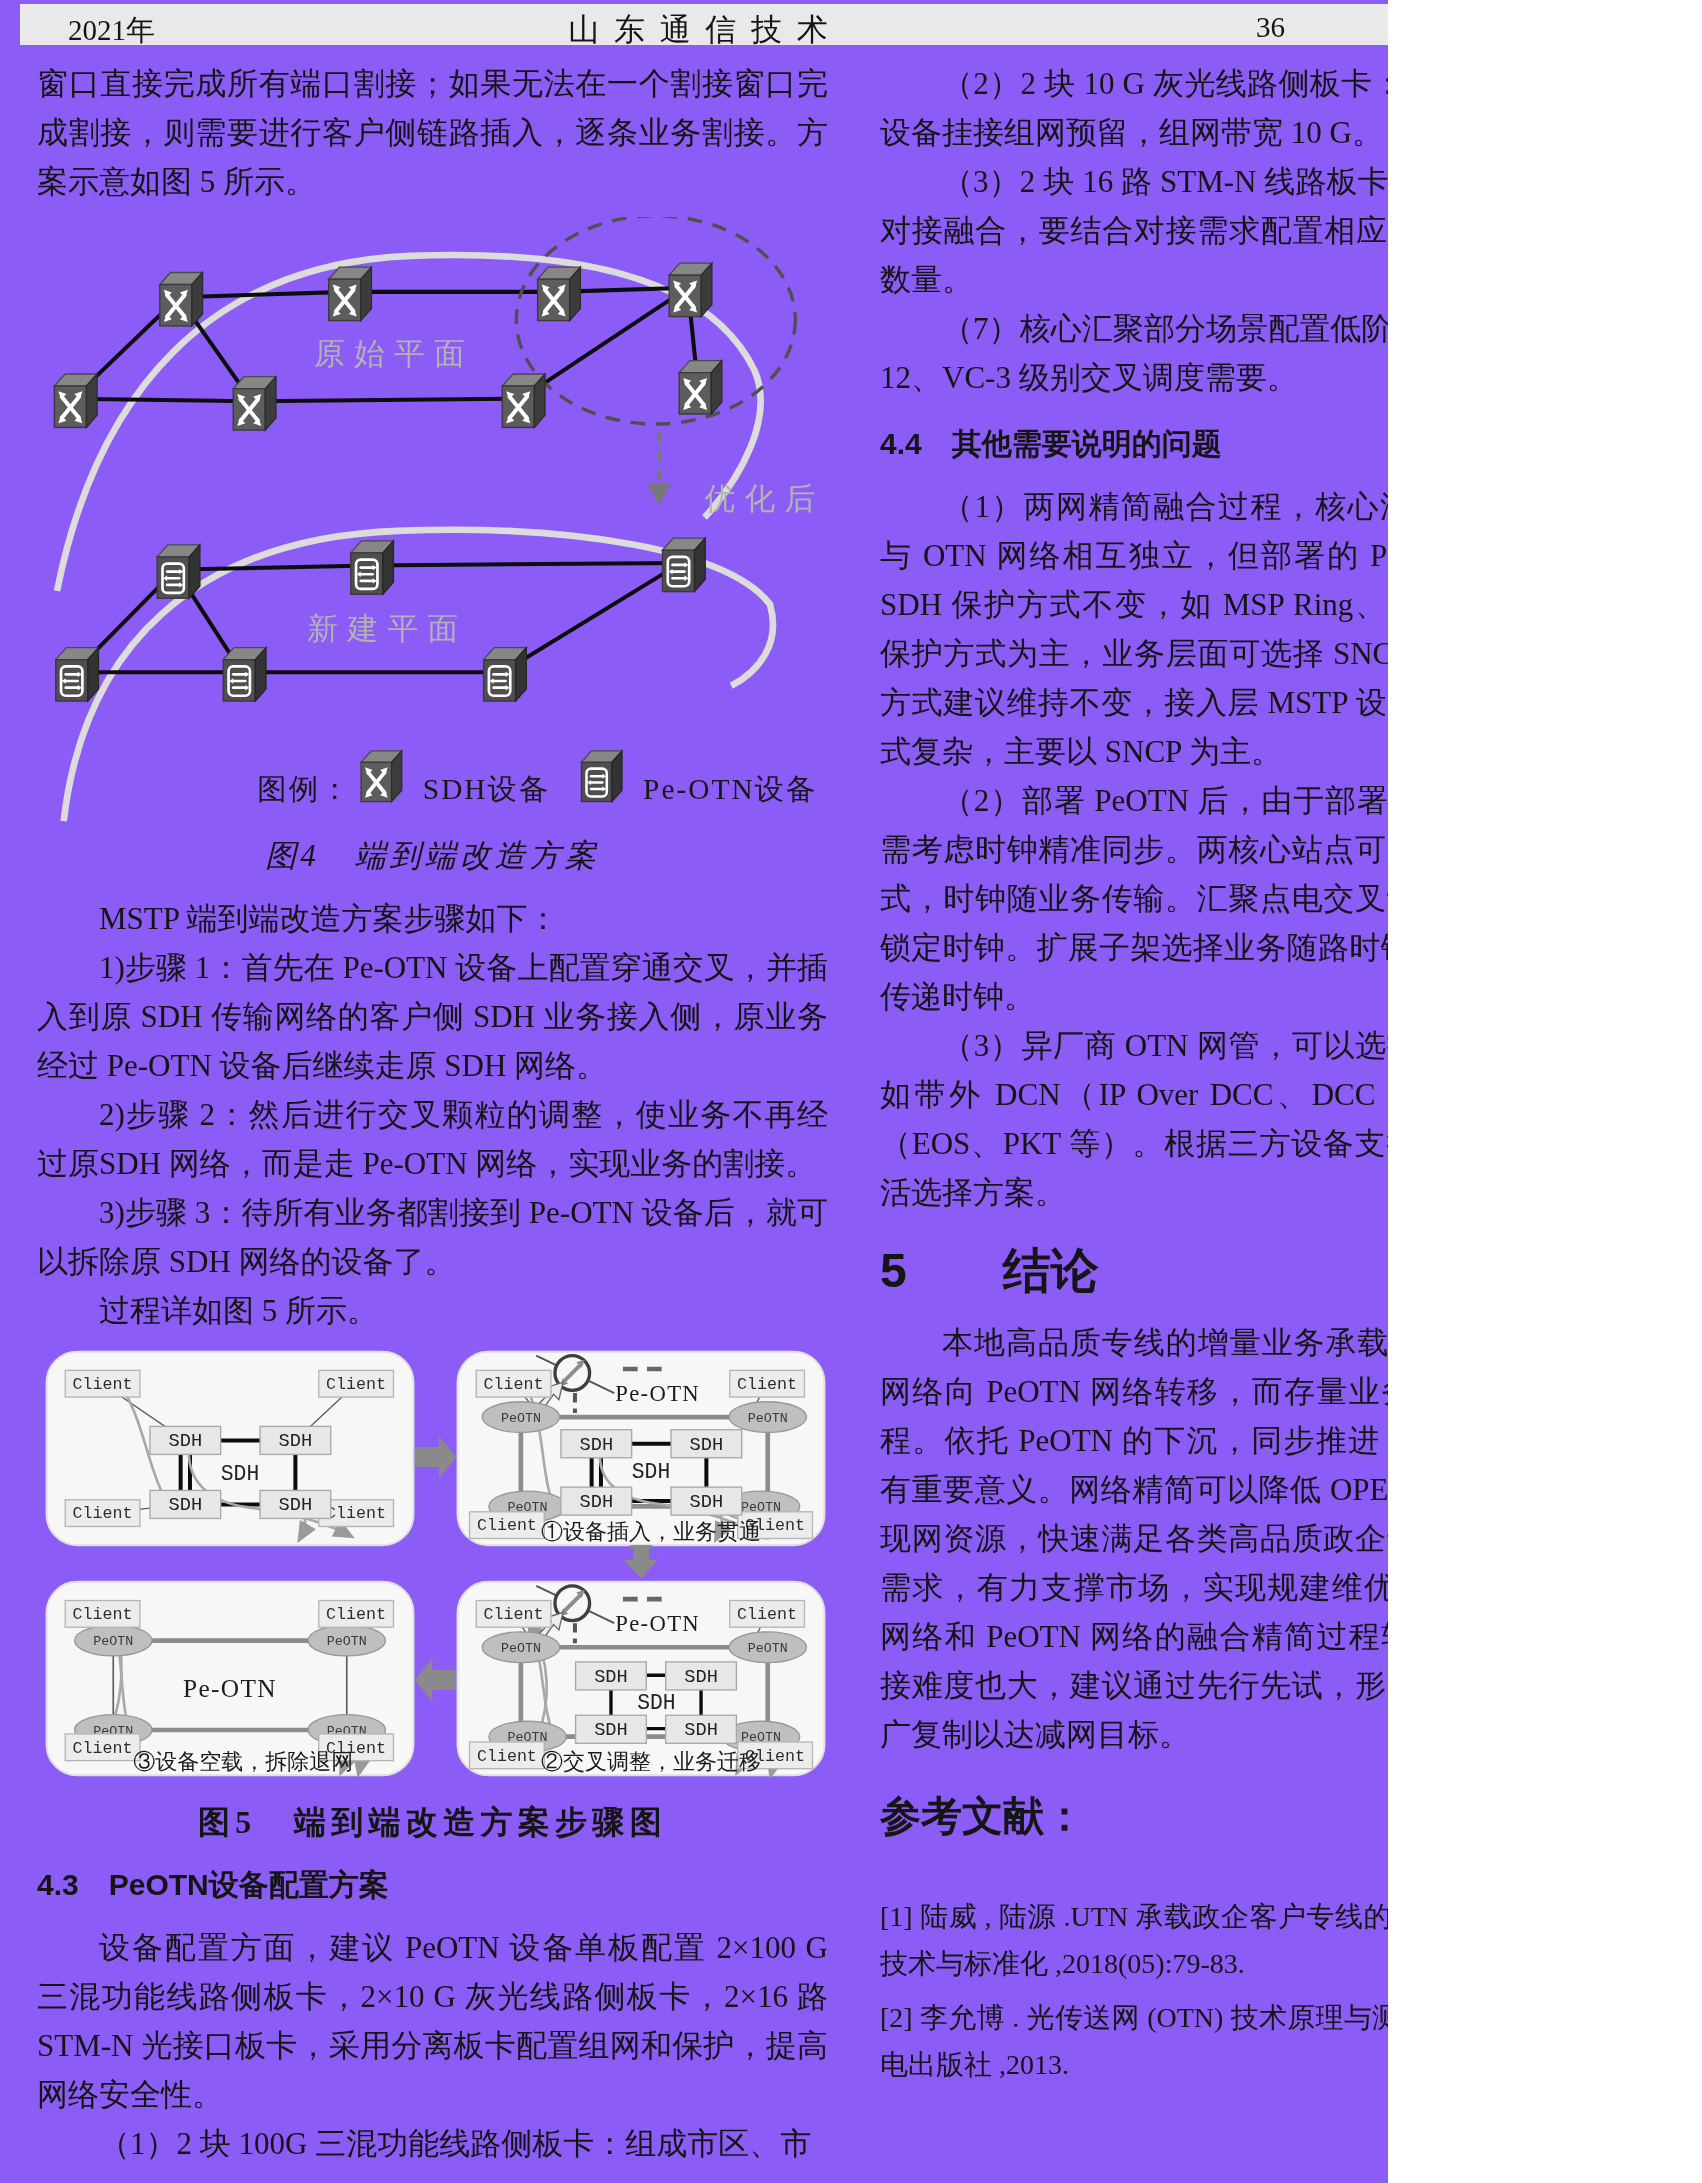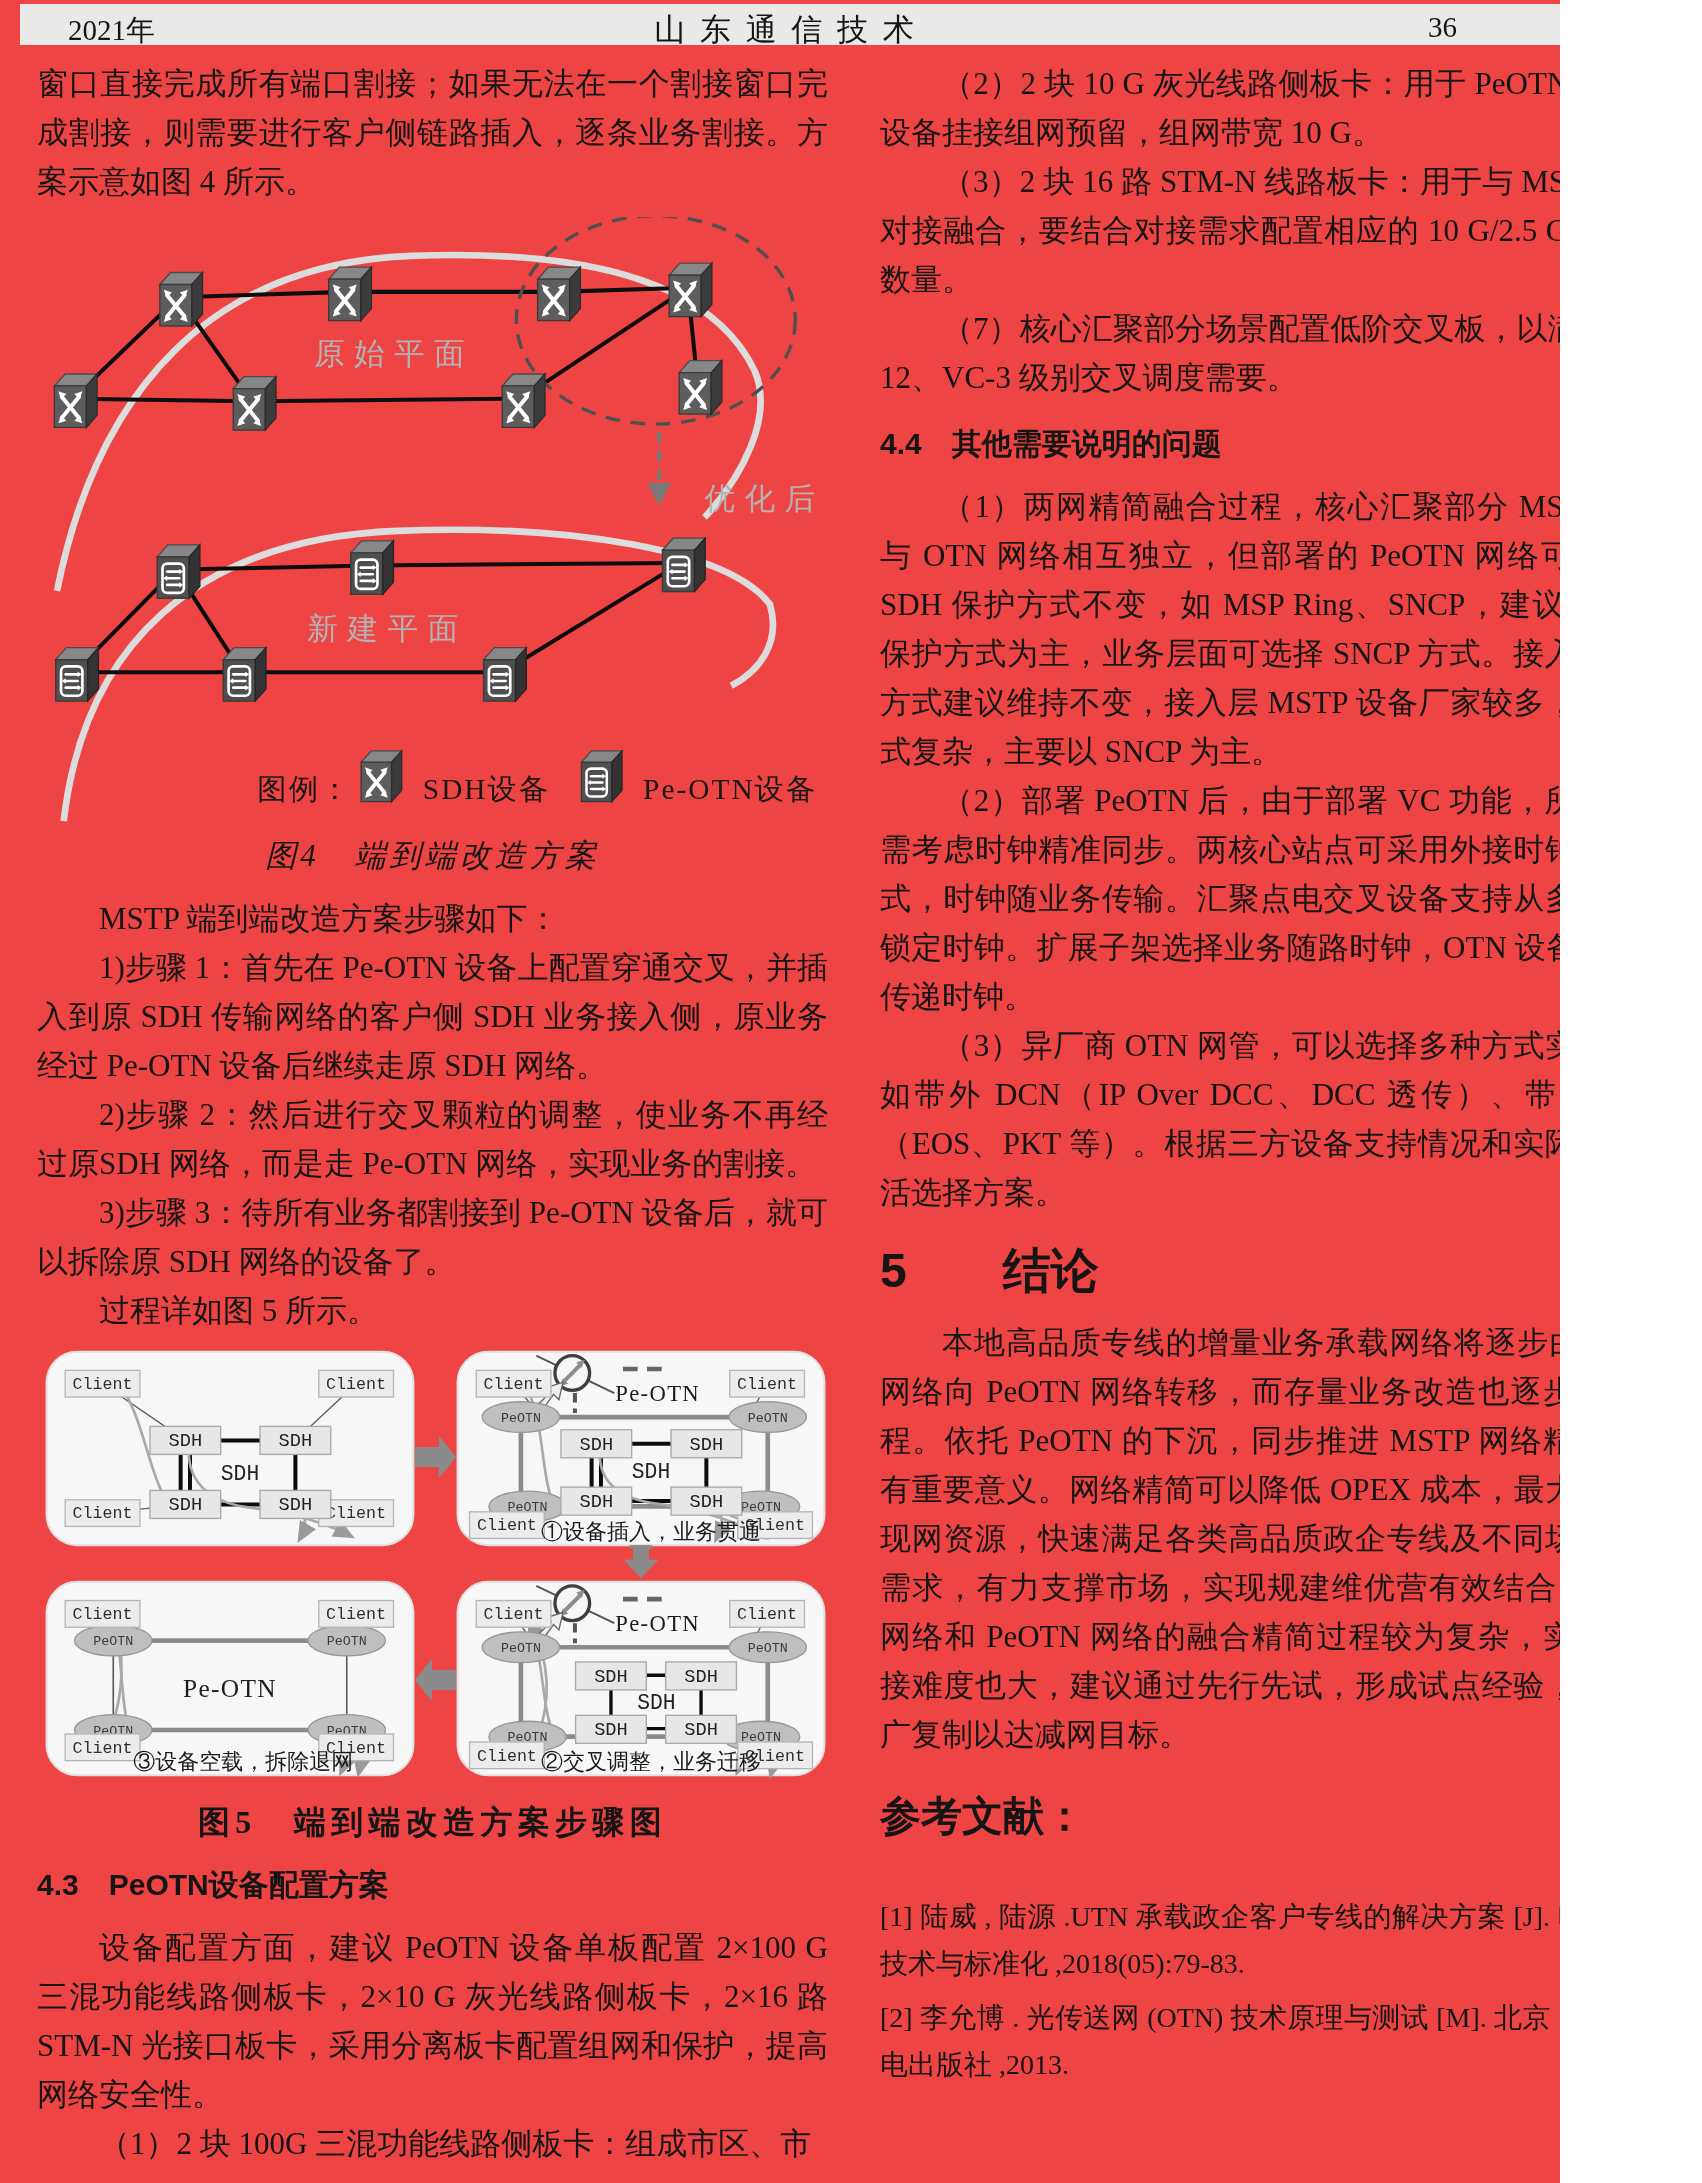--- a/index.html
+++ b/index.html
@@ -1,19 +1,19 @@
 <!DOCTYPE html>
 <html lang="zh" style="font-size:10.7px"><head>
 <meta charset="utf-8">
 <style>
   html,body{margin:0;padding:0;background:#ffffff;}
   .page{
     position:relative;
-    width:1560px;height:2183px;
-    background:#ef4444;
+    width:1388px;height:2183px;
+    background:#8b5cf6;
     overflow:hidden;
     font-family:"Liberation Serif","DejaVu Serif",serif;
     color:#151515;
   }
   
   .header-band{
     position:absolute;left:20px;top:4px;width:1630px;height:41px;
     background:#e9e9e9;
   }
   .header-year{position:absolute;left:68px;top:10.7px;font-size:29px;}
@@ -69,21 +69,21 @@
 
 <div class="page">
 
   <div class="header-band"></div>
   <div class="header-year">2021年</div>
   <div class="header-title">山东通信技术</div>
   <div class="header-page">36</div>
 
   <div class="col col-left">
 
-    <p class="body">窗口直接完成所有端口割接；如果无法在一个割接窗口完成割接，则需要进行客户侧链路插入，逐条业务割接。方案示意如图 4 所示。</p>
+    <p class="body">窗口直接完成所有端口割接；如果无法在一个割接窗口完成割接，则需要进行客户侧链路插入，逐条业务割接。方案示意如图 5 所示。</p>
 
     <div class="fig">
       <svg width="791" height="611" viewBox="0 0 1185 915">
         <defs>
           <g id="cube-sdh">
             <polygon points="8,26 24,8 72,8 56,26" fill="#878787" stroke="#4a4a4a" stroke-width="2"></polygon>
             <rect x="8" y="26" width="48" height="62" fill="#5d5d5d" stroke="#3a3a3a" stroke-width="2"></rect>
             <polygon points="56,26 72,8 72,70 56,88" fill="#3c3c3c" stroke="#2c2c2c" stroke-width="2"></polygon>
             <g stroke="#ffffff" stroke-width="6" stroke-linecap="round">
               <line x1="19" y1="42" x2="45" y2="74"></line>

